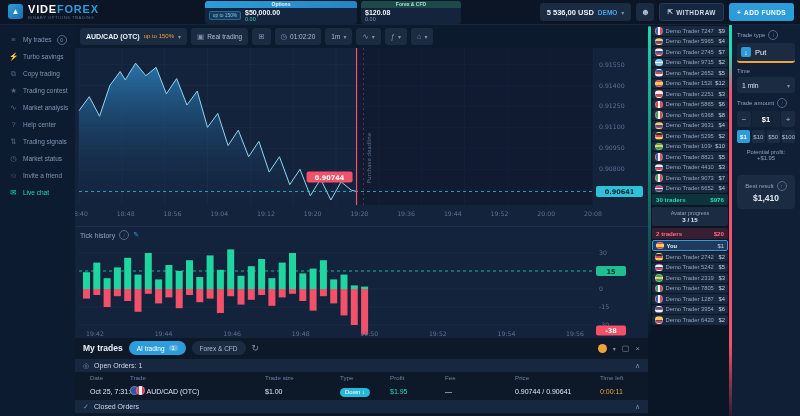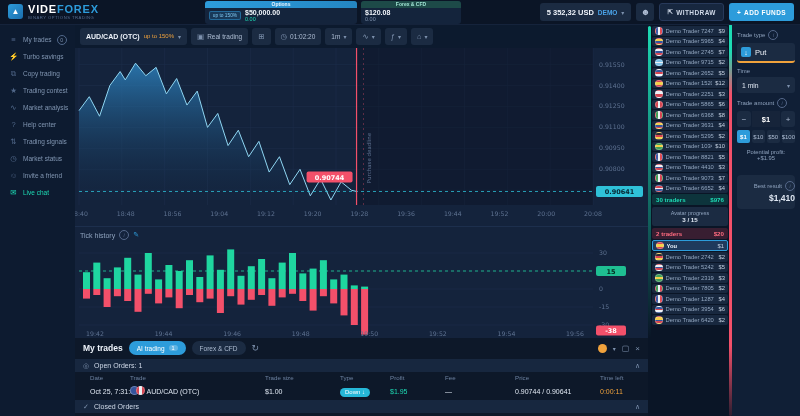--- a/index.html
+++ b/index.html
@@ -147,21 +147,21 @@
   .st-val{flex:1;background:#16243a;display:flex;align-items:center;justify-content:center;
           font-size:7.5px;font-weight:bold;color:#fff;}
   .presets{display:flex;gap:2px;margin-top:3px;}
   .preset{flex:1;height:13px;border:none;border-radius:2px;background:#1b2b42;color:#aebdd3;
           font-size:6px;padding:0;}
   .preset.active{background:#2d9cdb;color:#fff;font-weight:bold;}
   .down-btn{margin-top:12px;width:100%;height:25px;background:#f3506a;border:none;border-radius:4px;
             color:#fff;font-size:8px;font-weight:bold;letter-spacing:.3px;box-shadow:0 0 12px rgba(243,80,106,.45);}
   .potential{font-size:5.8px;color:#8ea2bd;text-align:center;margin-top:6px;}
   .best-box{margin-top:14px;height:34px;background:#1b2b42;border-radius:4px;display:flex;flex-direction:column;
-            align-items:flex-end;justify-content:center;gap:2px;}
+            align-items:center;justify-content:center;gap:2px;}
   .best-label{font-size:6px;color:#8ea2bd;display:flex;align-items:center;gap:3px;}
   .best-val{font-size:8.5px;font-weight:bold;color:#dfe7f2;}
   
   #strip-a{position:absolute;left:648px;top:26px;width:3px;height:312px;
            background:linear-gradient(180deg,#1ddbb4,rgba(29,219,180,0));border-radius:2px;}
   #strip-b{position:absolute;left:729px;top:24px;width:3px;height:392px;border-radius:2px;
            background:linear-gradient(180deg,#1ddbb4 0%,#1ddbb4 7%,#f3506a 18%,#f3506a 82%,rgba(243,80,106,.15) 100%);}
   svg text{font-family:"DejaVu Sans",sans-serif;}
 </style>
 </head>
@@ -197,21 +197,21 @@
           <div>
             <div class="tab-val">$120.08</div>
             <div class="tab-sub grey">0.00</div>
           </div>
         </div>
       </div>
     </div>
 
     <div class="hdr-right">
       <div class="balance-box">
-        <span class="balance-amt">5 352,32 USD</span>
+        <span class="balance-amt">5 536,00 USD</span>
         <span class="balance-tag">DEMO</span>
         <span class="caret">▾</span>
       </div>
       <button class="hdr-iconbtn">
           <span>☻</span>
         </button>
       <button class="withdraw-btn">
         <span>⇱</span>
         <span>WITHDRAW</span>
       </button>

